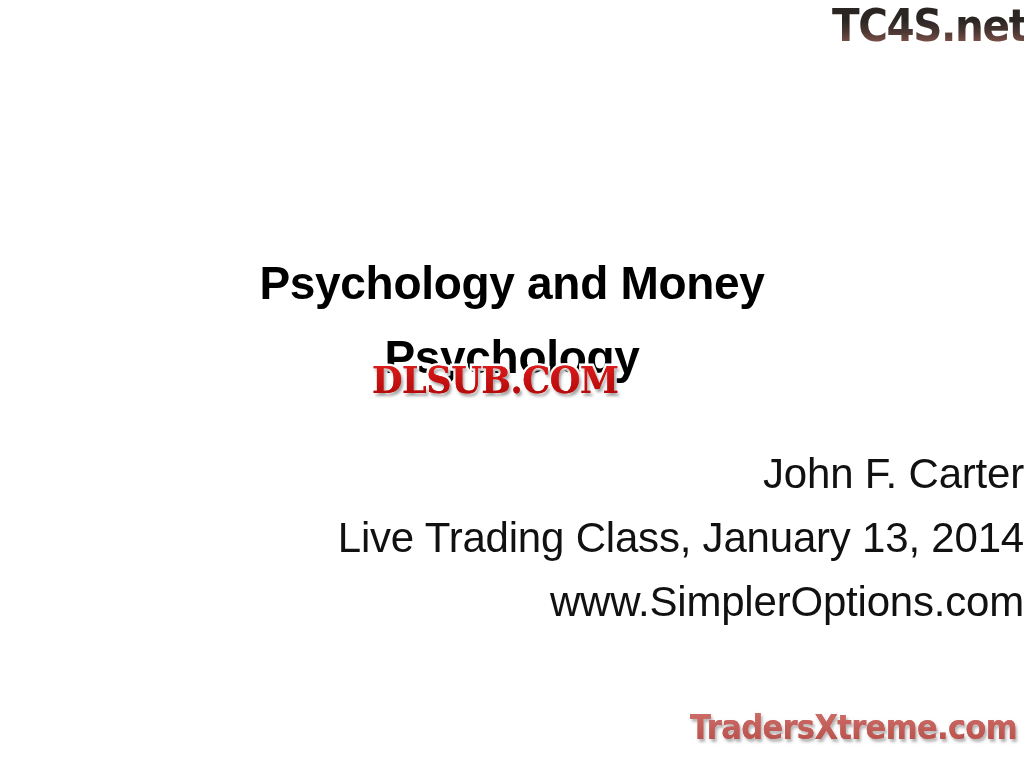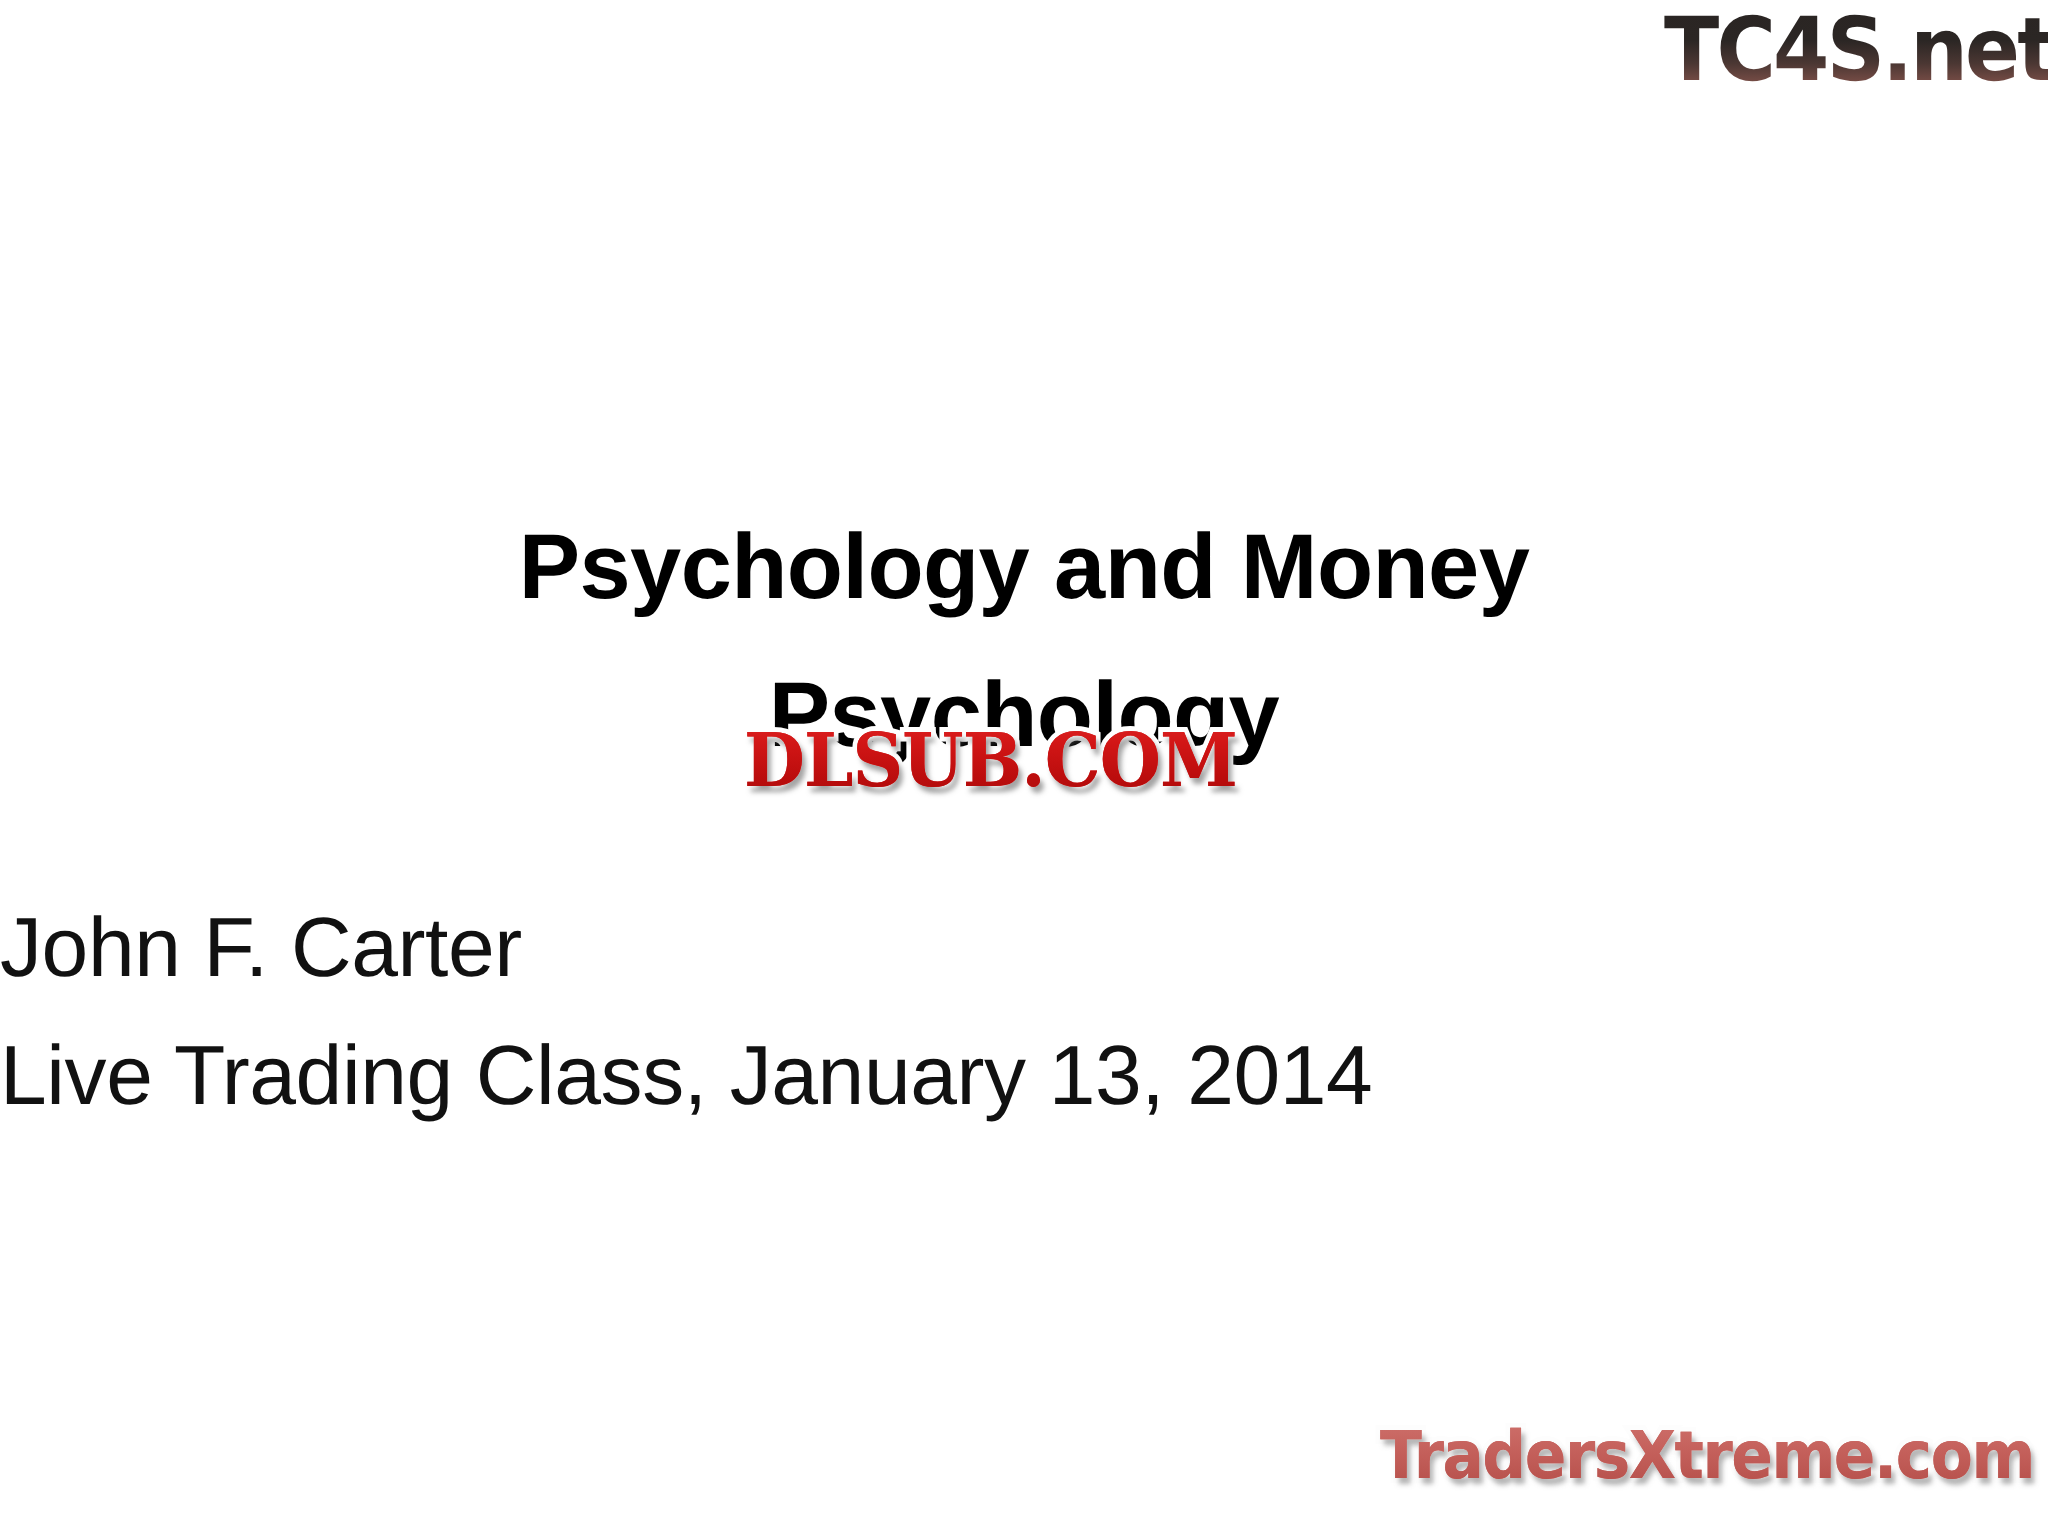--- a/index.html
+++ b/index.html
@@ -35,21 +35,21 @@
     letter-spacing: -0.3px;
     white-space: nowrap;
   }
 
   
   .subtitle-block {
     position: absolute;
     left: 0;
     top: 442px;
     width: 1024px;
-    text-align: left;
+    text-align: right;
   }
   .subtitle-line {
     display: block;
     font-family: "Liberation Sans", sans-serif;
     font-size: 42px;
     font-weight: 400;
     color: #111111;
     line-height: 64px;
     letter-spacing: -0.2px;
     white-space: nowrap;
@@ -174,20 +174,21 @@
 <div id="slide">
 
   <div class="title-block">
     <span class="title-line">Psychology and Money</span>
     <span class="title-line">Psychology</span>
   </div>
 
   <div class="subtitle-block">
     <span class="subtitle-line">John F. Carter</span>
     <span class="subtitle-line">Live Trading Class, January 13, 2014</span>
+    <span class="subtitle-line">www.SimplerOptions.com</span>
   </div>
 
   <div class="wm-tc4s">TC4S.net</div>
 
   <div class="wm-dlsub">DLSUB.COM</div>
   <div class="wm-dlsub-top">DLSUB.COM</div>
 
   <div class="wm-tx">TradersXtreme.com</div>
   <div class="wm-tx-top">TradersXtreme.com</div>
 

